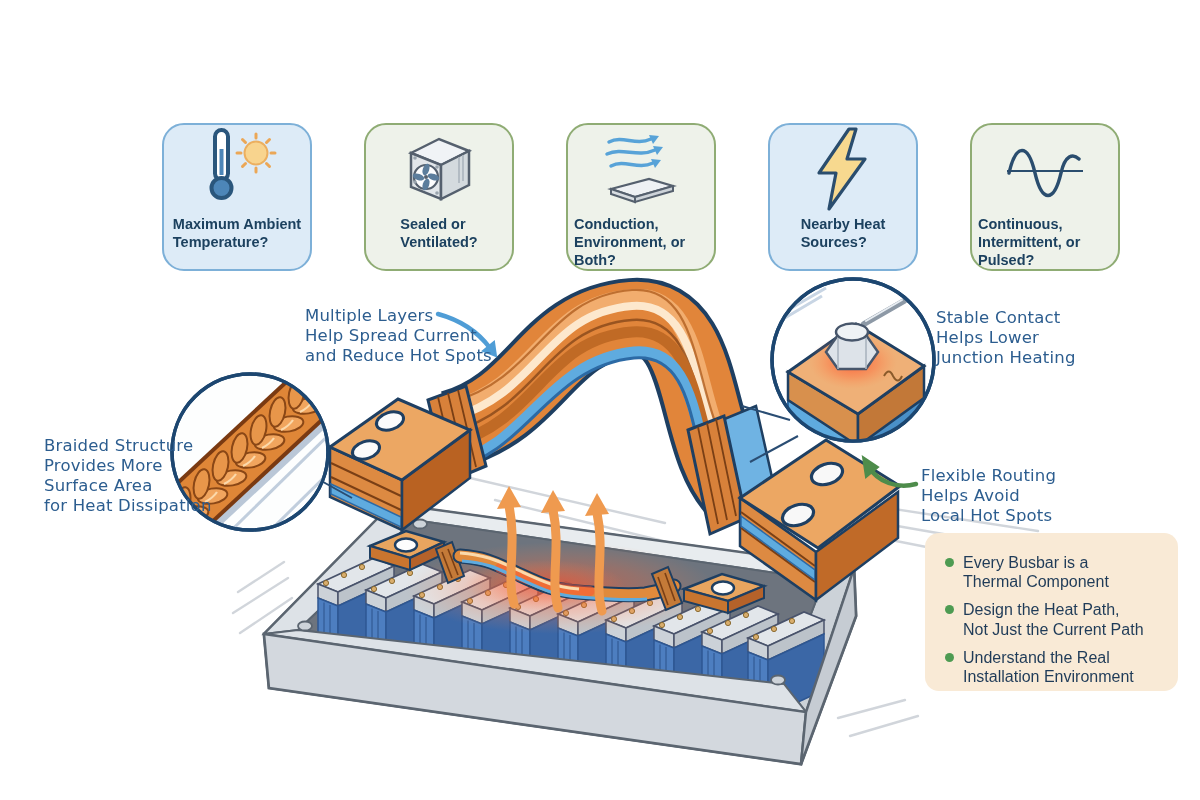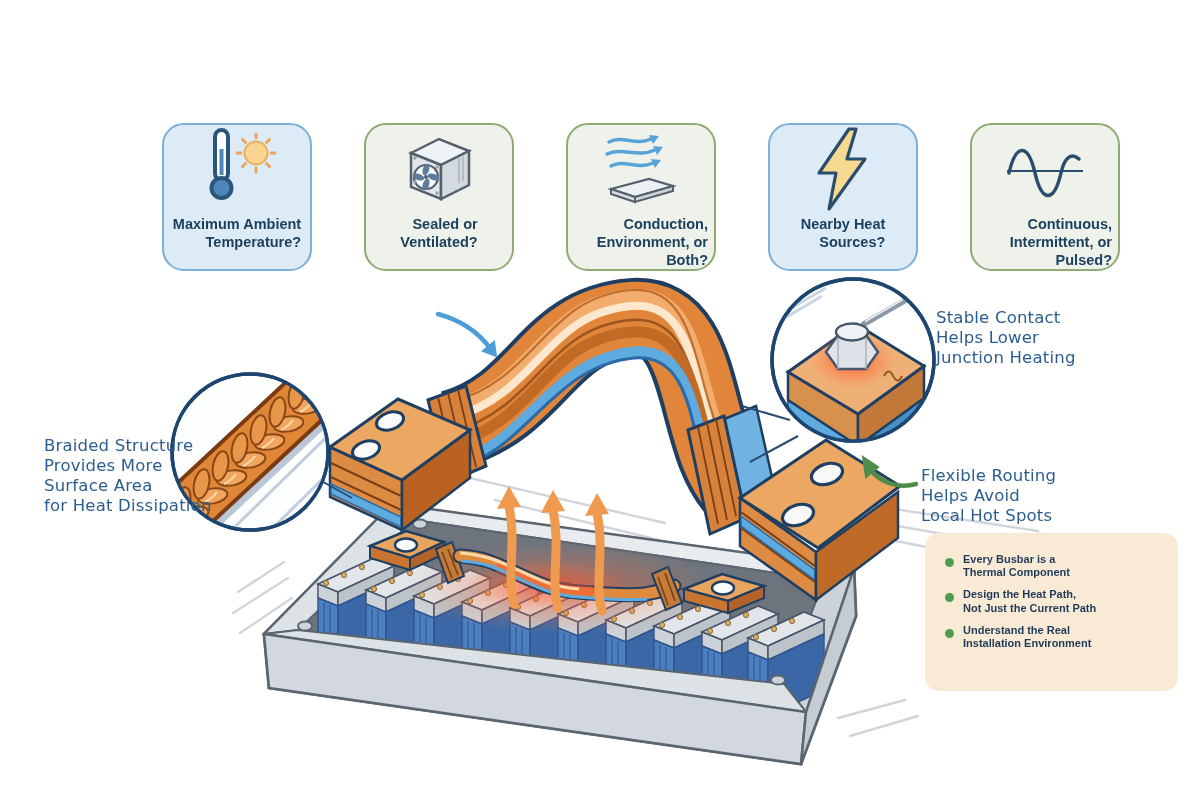--- a/index.html
+++ b/index.html
@@ -6,31 +6,31 @@
   body{width:1200px;height:800px;position:relative;background:#ffffff;overflow:hidden;
        font-family:"Liberation Sans",sans-serif;}
   .stage{position:absolute;inset:0;}
   
   .cards{position:absolute;left:162px;top:123px;width:958px;display:flex;justify-content:space-between;}
   .card{width:150px;height:148px;border-radius:22px;box-sizing:border-box;border:2px solid;
         display:flex;flex-direction:column;align-items:center;}
   .card.blue{background:#ddebf7;border-color:#7db0d8;}
   .card.green{background:#eef2ea;border-color:#8fac74;}
   .card .icon-wrap{height:96px;display:flex;align-items:flex-end;justify-content:center;}
-  .card .label{flex:1;display:flex;align-items:center;justify-content:center;text-align:right;
+  .card .label{flex:1;display:flex;align-items:center;justify-content:center;text-align:left;
         font-size:14.5px;font-weight:bold;color:#1c415f;line-height:1.25;white-space:pre-line;padding:0 6px 24px;}
   
   .ann{position:absolute;font-family:"DejaVu Sans",sans-serif;font-size:16.5px;line-height:1.22;
        color:#2c5d8f;white-space:pre-line;letter-spacing:.2px;}
   
   .summary{position:absolute;left:925px;top:533px;width:253px;height:158px;background:#f9ead6;
        border-radius:14px;box-sizing:border-box;padding:20px 14px 0 20px;}
   .summary .item{display:flex;gap:9px;margin-bottom:9px;}
   .summary .dot{width:9px;height:9px;border-radius:50%;background:#4e9b52;margin-top:5px;flex:none;}
-  .summary .txt{font-size:11px;font-weight:bold;color:#1f3b58;line-height:1.2;white-space:pre-line;}
+  .summary .txt{font-size:16px;font-weight:normal;color:#1f3b58;line-height:1.2;white-space:pre-line;}
   svg{display:block;}
   .illus{position:absolute;left:0;top:0;pointer-events:none;}
 </style>
 </head>
 <body>
 
 <div class="stage">
 
 <svg class="illus" width="1200" height="800" viewBox="0 0 1200 800">
   <defs>
@@ -348,20 +348,23 @@
       <svg width="84" height="90" viewBox="0 0 84 90">
         <path d="M4,46 L80,46" stroke="#2a4d6e" stroke-width="2.2"></path>
         <path d="M6,48 C13,18 25,18 32,48 C39,78 51,78 58,48 C62,30 70,28 76,34" fill="none" stroke="#2a4d6e" stroke-width="3.4" stroke-linecap="round"></path>
       </svg>
     </div>
     <div class="label">Continuous,
 Intermittent, or Pulsed?</div>
   </div>
 </div>
 
+<div class="ann" style="left:305px;top:306px;">Multiple Layers
+Help Spread Current
+and Reduce Hot Spots</div>
 <div class="ann" style="left:936px;top:308px;">Stable Contact
 Helps Lower
 Junction Heating</div>
 <div class="ann" style="left:44px;top:436px;">Braided Structure
 Provides More
 Surface Area
 for Heat Dissipation</div>
 <div class="ann" style="left:921px;top:452px;margin-top:14px;">Flexible Routing
 Helps Avoid
 Local Hot Spots</div>

